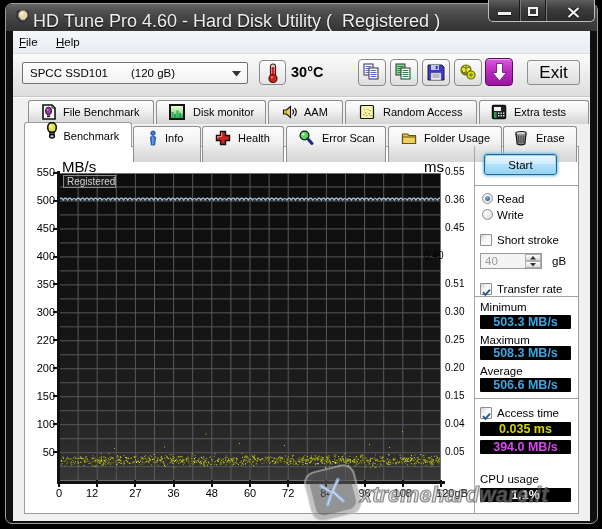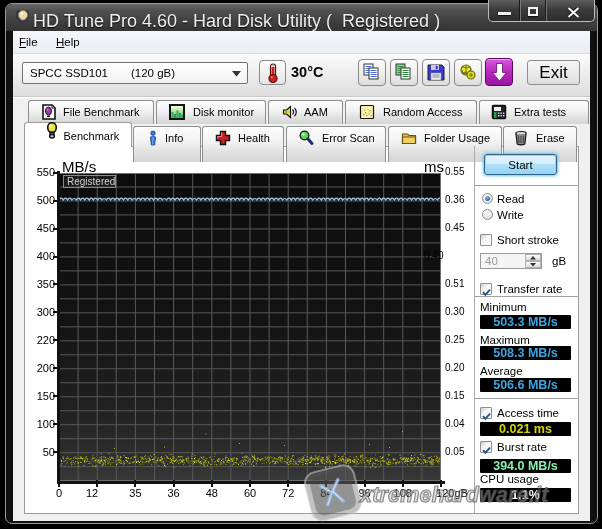--- a/index.html
+++ b/index.html
@@ -1408,21 +1408,21 @@
 <div class="axr" style="left:424px;top:250.0px">0.40</div>
 <div class="axr" style="left:445px;top:277.9px">0.51</div>
 <div class="axr" style="left:445px;top:305.9px">0.30</div>
 <div class="axr" style="left:445px;top:333.8px">0.25</div>
 <div class="axr" style="left:445px;top:361.8px">0.20</div>
 <div class="axr" style="left:445px;top:389.8px">0.15</div>
 <div class="axr" style="left:445px;top:417.7px">0.04</div>
 <div class="axr" style="left:445px;top:445.7px">0.05</div>
 <div class="axb" style="left:39.0px;top:487px;width:40px">0</div>
 <div class="axb" style="left:72px;top:487px;width:40px">12</div>
-<div class="axb" style="left:115.4px;top:487px;width:40px">35</div>
+<div class="axb" style="left:115.4px;top:487px;width:40px">27</div>
 <div class="axb" style="left:153.6px;top:487px;width:40px">36</div>
 <div class="axb" style="left:191.8px;top:487px;width:40px">48</div>
 <div class="axb" style="left:230.0px;top:487px;width:40px">60</div>
 <div class="axb" style="left:268.2px;top:487px;width:40px">72</div>
 <div class="axb" style="left:306.4px;top:487px;width:40px">84</div>
 <div class="axb" style="left:344.6px;top:487px;width:40px">96</div>
 <div class="axb" style="left:382.8px;top:487px;width:40px">108</div>
 <div class="axb" style="left:422.0px;top:487px;width:60px;text-align:center">120gB</div>
 <div class="abs" style="left:53px;top:171.6px;width:6px;height:2px;background:#111"></div>
 <div class="abs" style="left:53px;top:199.6px;width:6px;height:2px;background:#111"></div>
@@ -1487,26 +1487,26 @@
 <div class="lbl" style="left:480px;top:300.5px">Minimum</div>
 <div class="vbox" style="top:315px;color:#3da4e0">503.3 MB/s</div>
 <div class="lbl" style="left:480px;top:333.5px">Maximum</div>
 <div class="vbox" style="top:346px;color:#3da4e0">508.3 MB/s</div>
 <div class="lbl" style="left:480px;top:364.5px">Average</div>
 <div class="vbox" style="top:377.5px;color:#3da4e0">506.6 MB/s</div>
 <div class="cb" style="left:480px;top:406.5px"><svg width="11" height="11" viewBox="0 0 11 11">
       <path d="M2,5.2 l2.4,2.6 L9,2.6" fill="none" stroke="#21568a" stroke-width="1.9"></path>
     </svg></div>
 <div class="lbl" style="left:497px;top:407px">Access time</div>
-<div class="vbox" style="top:421.5px;color:#d6d600">0.021 ms</div>
+<div class="vbox" style="top:421.5px;color:#d6d600">0.035 ms</div>
 <div class="cb" style="left:480px;top:440.5px"><svg width="11" height="11" viewBox="0 0 11 11">
       <path d="M2,5.2 l2.4,2.6 L9,2.6" fill="none" stroke="#21568a" stroke-width="1.9"></path>
     </svg></div>
 <div class="lbl" style="left:497px;top:441px">Burst rate</div>
-<div class="vbox" style="top:459px;color:#86efac">394.0 MB/s</div>
+<div class="vbox" style="top:440px;color:#d946ef">394.0 MB/s</div>
 <div class="lbl" style="left:480px;top:472.5px">CPU usage</div>
 <div class="vbox" style="top:487.5px;color:#fff">1.1%</div>
 <svg class="abs" style="left:298px;top:462px" width="288" height="62" viewBox="0 0 288 62">
 <g transform="rotate(-14 36 31)">
 <rect x="10" y="6" width="50" height="49" rx="11" fill="rgba(110,110,110,0.42)" stroke="rgba(200,200,200,0.55)" stroke-width="2"></rect>
 <rect x="14.5" y="10.5" width="41" height="40" rx="8" fill="rgba(70,70,70,0.38)"></rect>
 <path d="M25,21 l9,9 l-7,11 M43,19 l-8,10 l8,12" stroke="rgba(150,190,235,0.75)" stroke-width="3.6" fill="none" stroke-linecap="round"></path>
 <path d="M25,21 l9,9 l-7,11 M43,19 l-8,10 l8,12" stroke="rgba(255,255,255,0.55)" stroke-width="1.2" fill="none"></path>
 </g>
 <text x="62" y="40" font-family="Liberation Sans, sans-serif" font-size="21.5" font-weight="bold" font-style="italic" letter-spacing="0.2" fill="rgba(190,190,190,0.45)" stroke="rgba(70,70,70,0.6)" stroke-width="1.2">xtremehardware.it</text>

